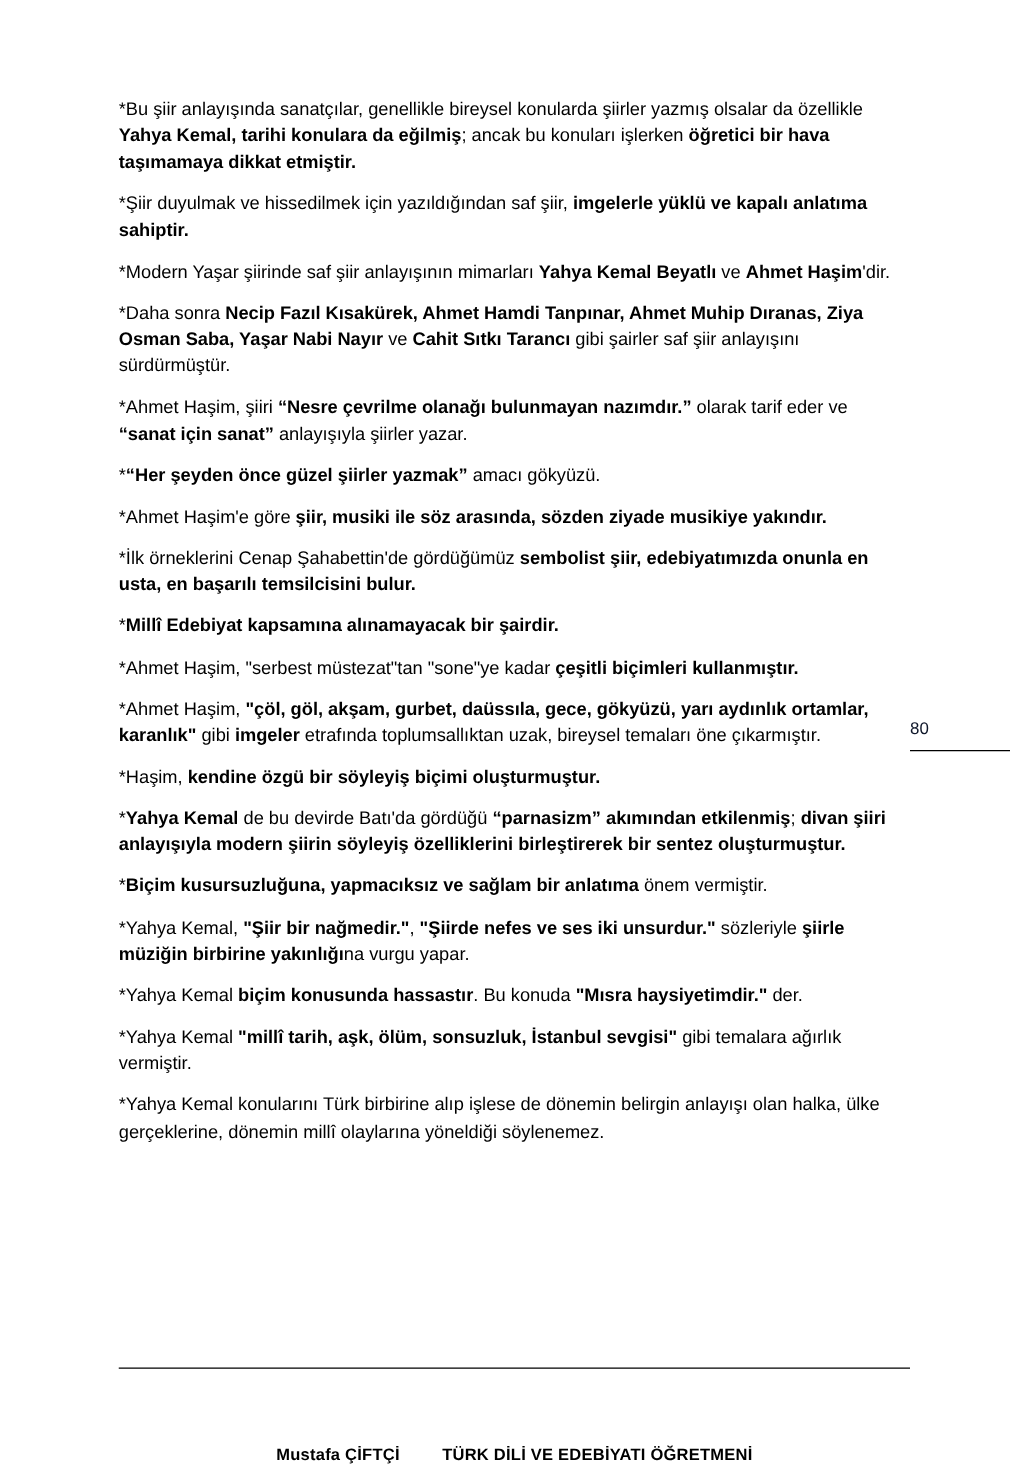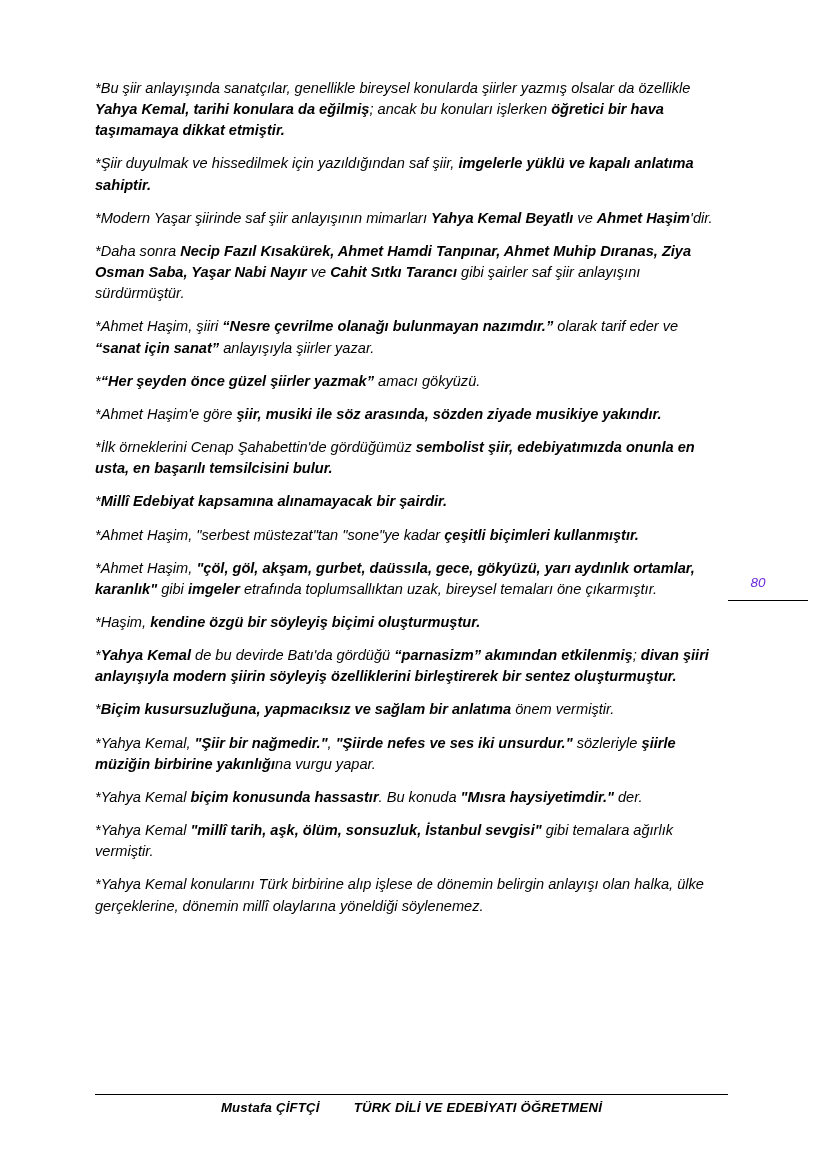--- a/index.html
+++ b/index.html
@@ -13,21 +13,20 @@
     font-family: "Liberation Sans", sans-serif;
     color: #000000;
     position: relative;
     overflow: hidden;
   }
   .page {
     position: relative;
     width: 828px;
     height: 1171px;
     box-sizing: border-box;
-    font-style: italic;
   }
   .content {
     position: absolute;
     left: 95px;
     top: 78px;
     width: 618px;
   }
   .para {
     font-size: 14.6px;
     line-height: 1.45;
@@ -36,44 +35,44 @@
     word-spacing: 0px;
   }
   .para b {
     font-weight: bold;
   }
   .page-number {
     position: absolute;
     right: 40px;
     top: 575px;
     width: 60px;
-    text-align: center;
+    text-align: left;
     font-size: 13.5px;
-    color: #6d28d9;
+    color: #0f172a;
   }
   .page-number-rule {
     position: absolute;
     right: 20px;
     top: 600px;
     width: 80px;
     height: 1px;
     background: #000;
   }
   .footer-rule {
     position: absolute;
     left: 95px;
     top: 1094px;
     width: 633px;
     height: 1px;
     background: #000;
   }
   .footer {
     position: absolute;
     left: 95px;
-    top: 1100px;
+    top: 1156px;
     width: 633px;
     display: flex;
     justify-content: center;
     gap: 34px;
     font-size: 13.2px;
     font-weight: bold;
     letter-spacing: 0.2px;
   }
   .footer .author { }
   .footer .role { }

